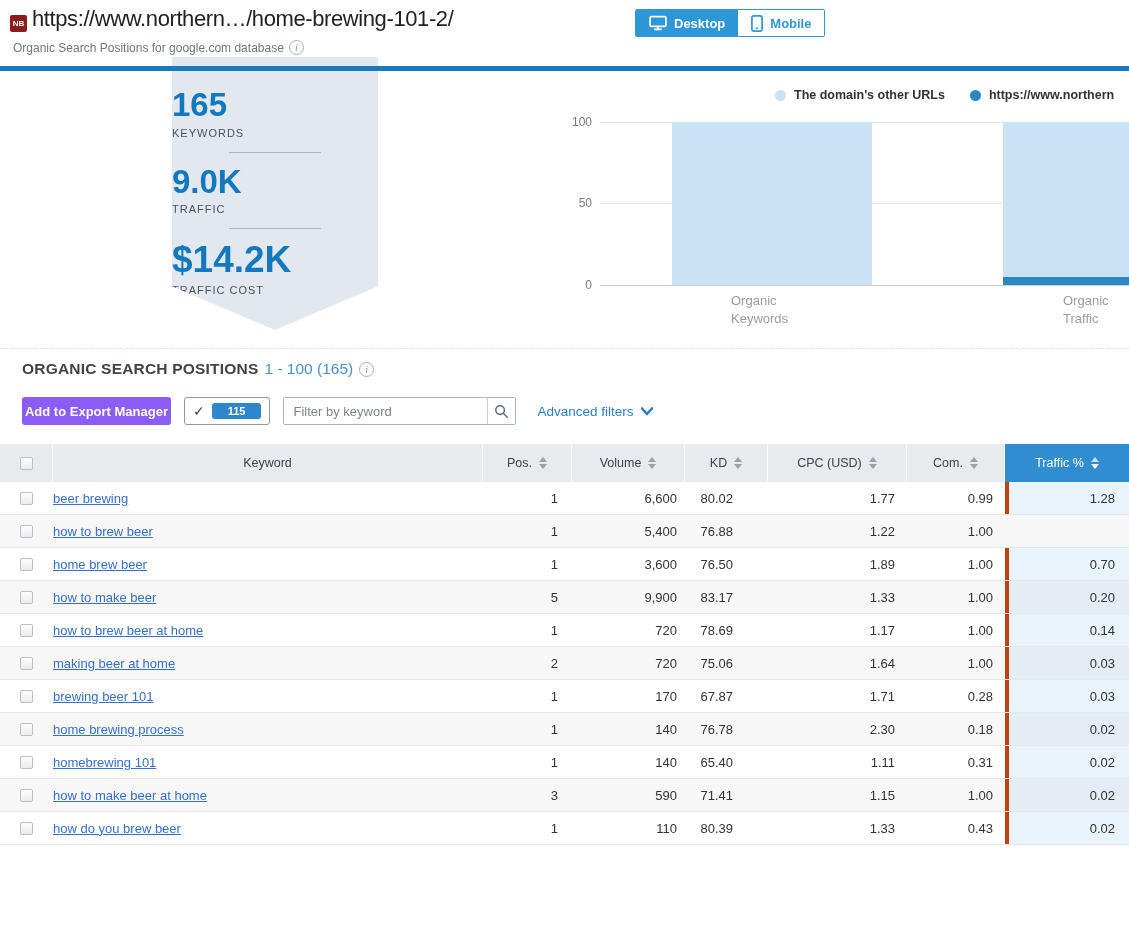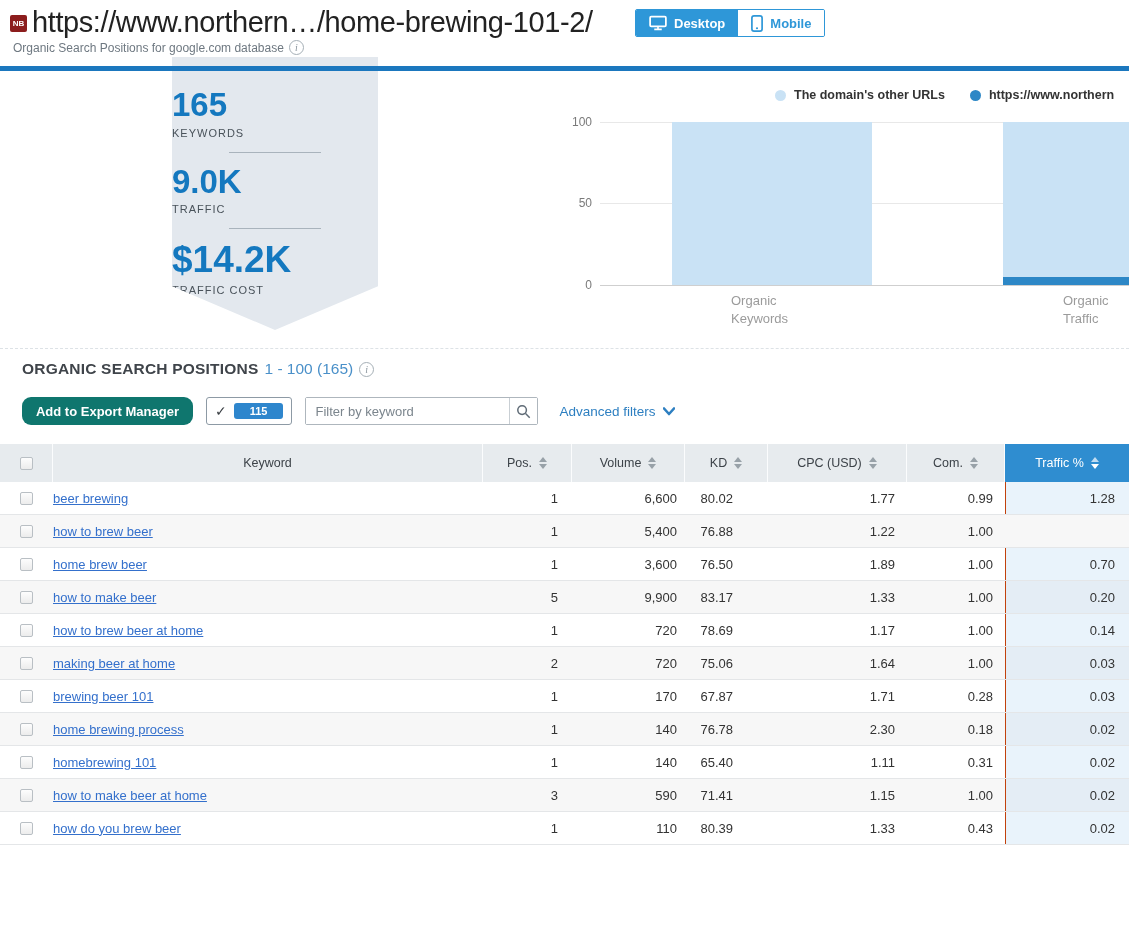--- a/index.html
+++ b/index.html
@@ -2,21 +2,21 @@
 <html><head>
 <meta charset="utf-8">
 <style>
   * { margin:0; padding:0; box-sizing:border-box; }
   body { font-family:"Liberation Sans", sans-serif; background:#fff; }
   .screen { position:relative; width:1129px; height:934px; background:#fff; overflow:hidden; }
 
   
   .favicon { position:absolute; left:10px; top:15px; width:17px; height:17px; background:#8c1d1d; border-radius:2px;
              color:#fff; font-size:8px; font-weight:bold; display:flex; align-items:center; justify-content:center; }
-  .url-title { position:absolute; left:32px; top:6px; font-size:29px; font-weight:400; color:#222; letter-spacing:-0.4px; white-space:nowrap; }
+  .url-title { position:absolute; left:32px; top:6px; font-size:22px; font-weight:400; color:#222; letter-spacing:-0.4px; white-space:nowrap; }
   .device-toggle { position:absolute; left:635px; top:9px; display:flex; height:28px; border:1px solid #2e97d8; border-radius:2px; overflow:hidden; }
   .device-btn { display:flex; align-items:center; gap:7px; padding:0 13px; font-size:13px; font-weight:bold; cursor:pointer; background:#fff; color:#2e97d8; border:none; }
   .device-btn.active { background:#2e97d8; color:#fff; }
   .subtitle-row { position:absolute; left:13px; top:40px; display:flex; align-items:center; gap:5px; font-size:12px; color:#6e7881;justify-content:flex-end; }
   .info-icon { display:inline-flex; width:15px; height:15px; border:1px solid #a5afb6; border-radius:50%;
                color:#8b969e; font-family:"Liberation Serif", serif; font-style:italic; font-size:10px;
                align-items:center; justify-content:center; flex:0 0 auto; }
 
   
   .blue-bar { position:absolute; left:0; top:66px; width:1129px; height:5px; background:#1b77be; z-index:3; }
@@ -39,21 +39,21 @@
   .xlabel { position:absolute; top:292px; font-size:13px; color:#9b9b9b; line-height:18px; }
 
   
   .dashed-sep { position:absolute; left:0; top:348px; width:1129px; border-top:1px dashed #dde2e6; }
   .section-head { position:absolute; left:22px; top:360px; display:flex; align-items:center; gap:6px; }
   .section-title { font-size:15.5px; font-weight:bold; color:#3f444a; letter-spacing:0.2px; }
   .section-range { font-size:15.5px; color:#4a90c9; }
 
   
   .controls { position:absolute; left:22px; top:397px; display:flex; align-items:center; }
-  .export-btn { width:171px; height:28px; background:#0f766e; border:none; border-radius:9px;
+  .export-btn { width:149px; height:28px; background:#8b5cf6; border:none; border-radius:3px;
                 color:#fff; font-size:13px; font-weight:bold; cursor:pointer; }
   .check-btn { margin-left:13px; height:28px; display:flex; align-items:center; gap:7px; padding:0 8px;
                background:#fff; border:1px solid #8d9aa5; border-radius:3px; cursor:pointer; }
   .check-glyph { font-size:14px; color:#3a3f44; }
   .count-badge { background:#2e86cd; color:#fff; font-size:11px; font-weight:bold; padding:2px 16px; border-radius:3px; }
   .filter-wrap { margin-left:13px; width:233px; height:28px; border:1px solid #aeb6bd; border-radius:2px; display:flex; background:#fff; }
   .filter-input { flex:1; border:none; outline:none; padding:0 9px; font-size:13px; color:#333; font-family:"Liberation Sans", sans-serif; }
   .filter-input::placeholder { color:#7b858d; }
   .search-btn { width:28px; border:none; border-left:1px solid #c9cfd4; background:#fff; display:flex; align-items:center; justify-content:center; cursor:pointer; }
   .adv-filters { margin-left:21px; display:flex; align-items:center; gap:7px; font-size:13.5px; color:#2d7fc1; cursor:pointer; }
@@ -74,21 +74,21 @@
   .trow { height:33px; border-bottom:1px solid #e4e6e8; background:#fff; }
   .trow.even { background:#f7f7f7; }
   .td { display:flex; align-items:center; font-size:13px; color:#333; }
   .td.num { justify-content:flex-end; }
   .td.c-check { justify-content:center; }
   .td.c-pos { padding-right:14px; }
   .td.c-vol { padding-right:8px; }
   .td.c-kd { padding-right:35px; }
   .td.c-cpc { padding-right:12px; }
   .td.c-com { padding-right:12px; }
-  .td.c-traf { padding-right:14px; background:#e9f3fb; border-left:1px solid #c2410c; }
+  .td.c-traf { padding-right:14px; background:#e9f3fb; border-left:4px solid #c2410c; }
   .trow.even .td.c-traf { background:#e4edf5; }
   .kw-link { color:#3470cc; text-decoration:underline; cursor:pointer; }
   .cbx { width:13px; height:13px; border:1px solid #b9bfc4; border-radius:2px;
          background:linear-gradient(#fdfdfd,#ececec); cursor:pointer; flex:0 0 auto; }
 </style>
 </head>
 <body>
 
 <div class="screen">
 

